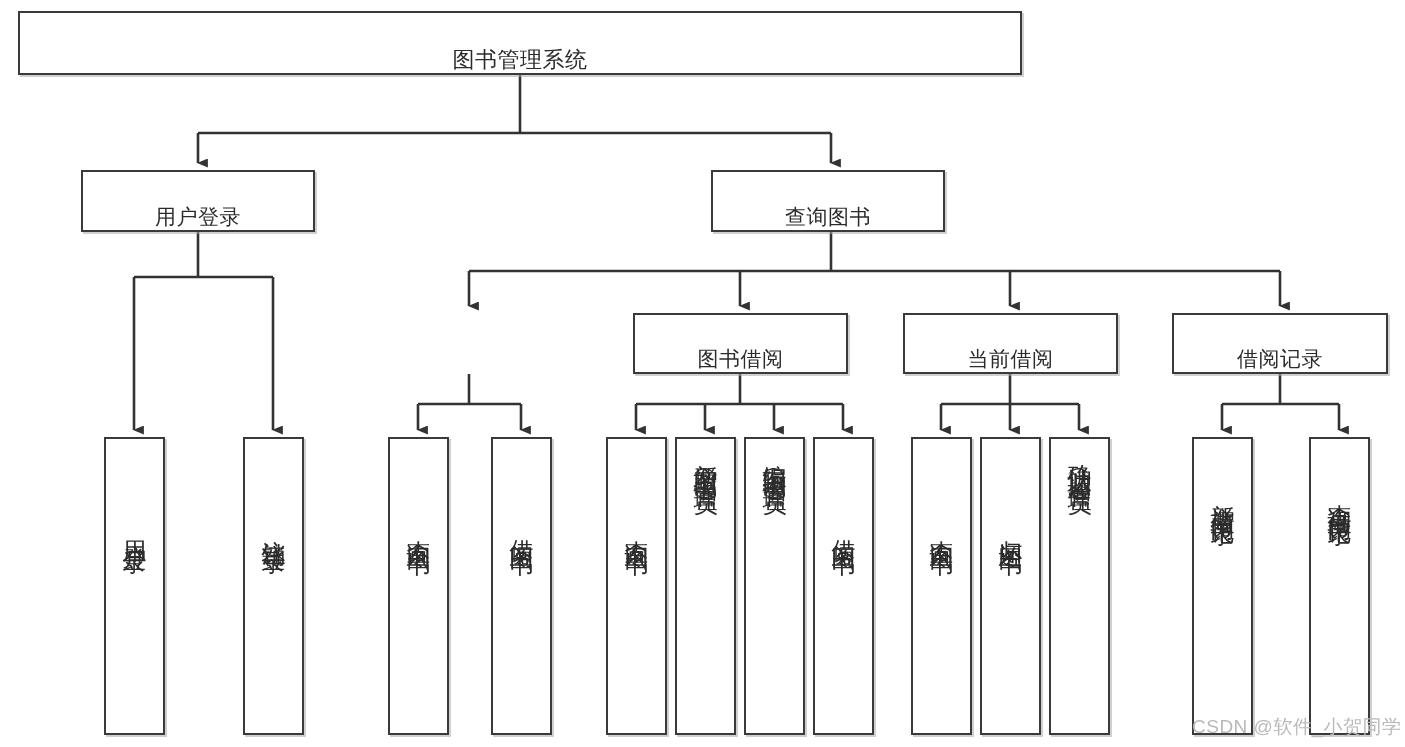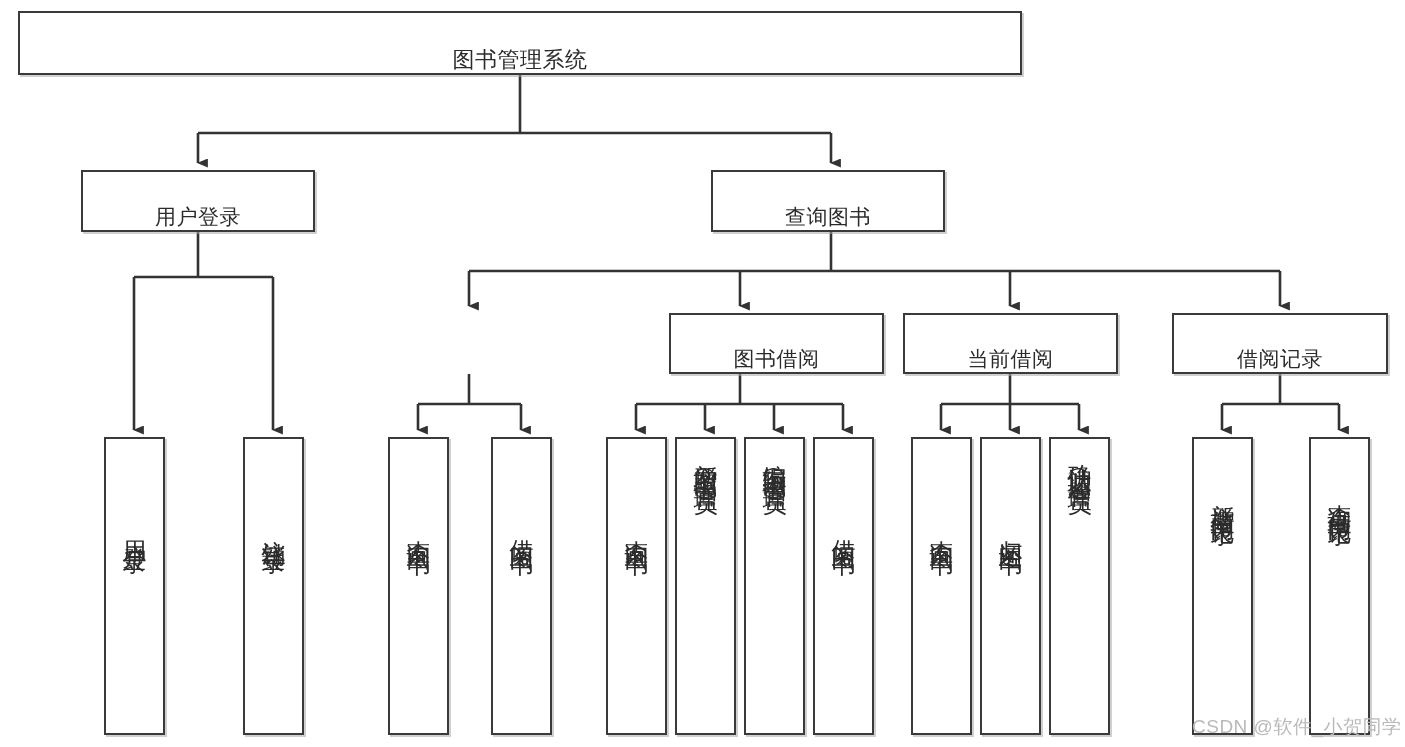--- a/index.html
+++ b/index.html
@@ -138,21 +138,21 @@
     <span class="label">图书管理系统</span>
   </div>
 
   <div class="node h" style="left:81px;top:170px;width:234px;height:62px;">
     <span class="label">用户登录</span>
   </div>
   <div class="node h" style="left:711px;top:170px;width:234px;height:62px;">
     <span class="label">查询图书</span>
   </div>
 
-  <div class="node h" style="left:633px;top:313px;width:215px;height:61px;margin-left:36px;">
+  <div class="node h" style="left:633px;top:313px;width:215px;height:61px;">
     <span class="label">图书借阅</span>
   </div>
   <div class="node h" style="left:1172px;top:313px;width:216px;height:61px;">
     <span class="label">借阅记录</span>
   </div>
   <div class="node h" style="left:903px;top:313px;width:215px;height:61px;">
     <span class="label">当前借阅</span>
   </div>
 
   <div class="node v" style="left:104px;top:437px;width:61px;height:298px;padding-top:82px;">

